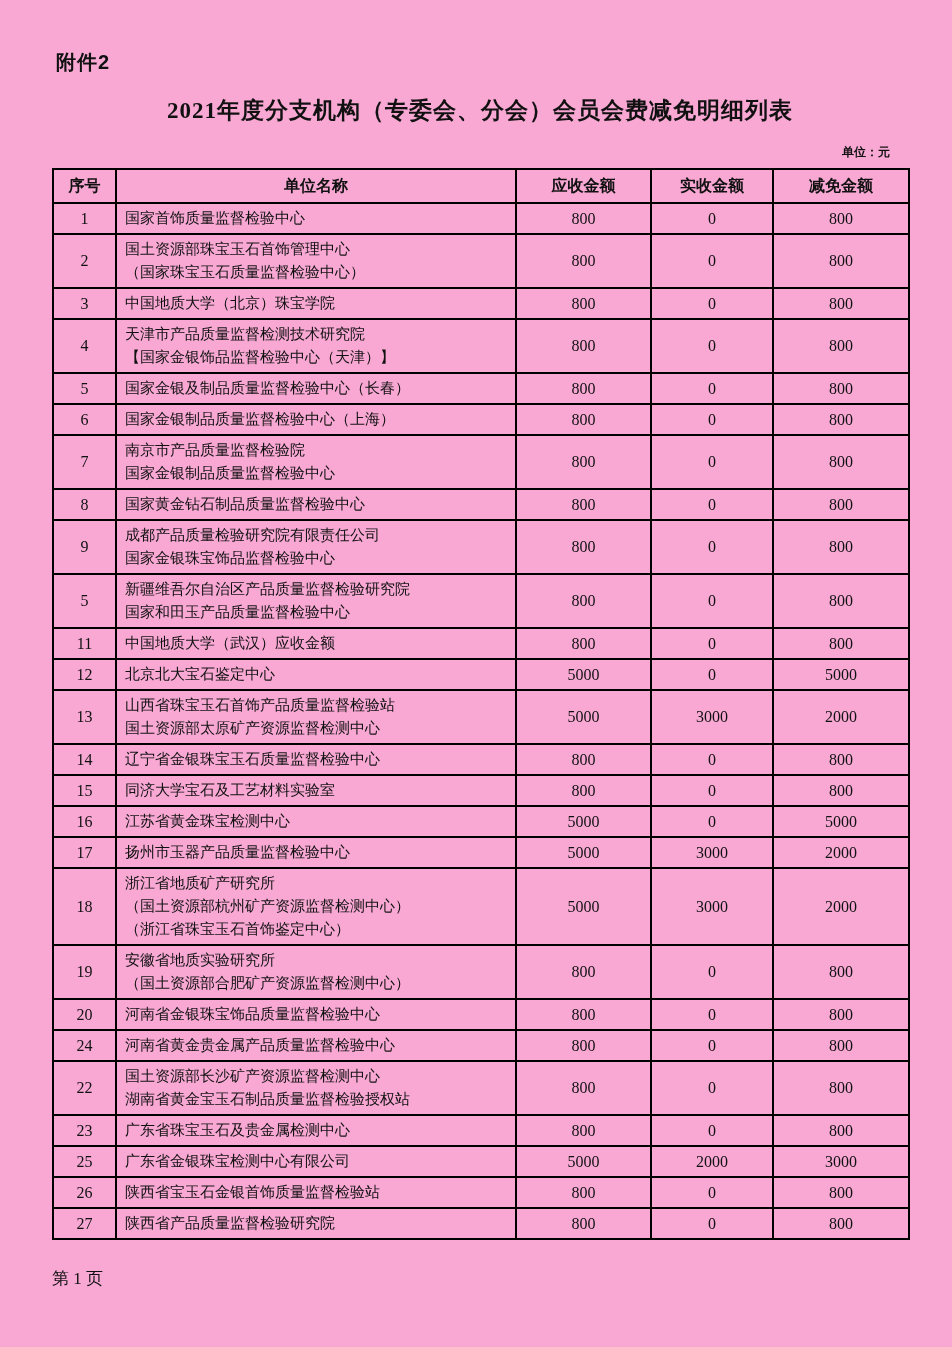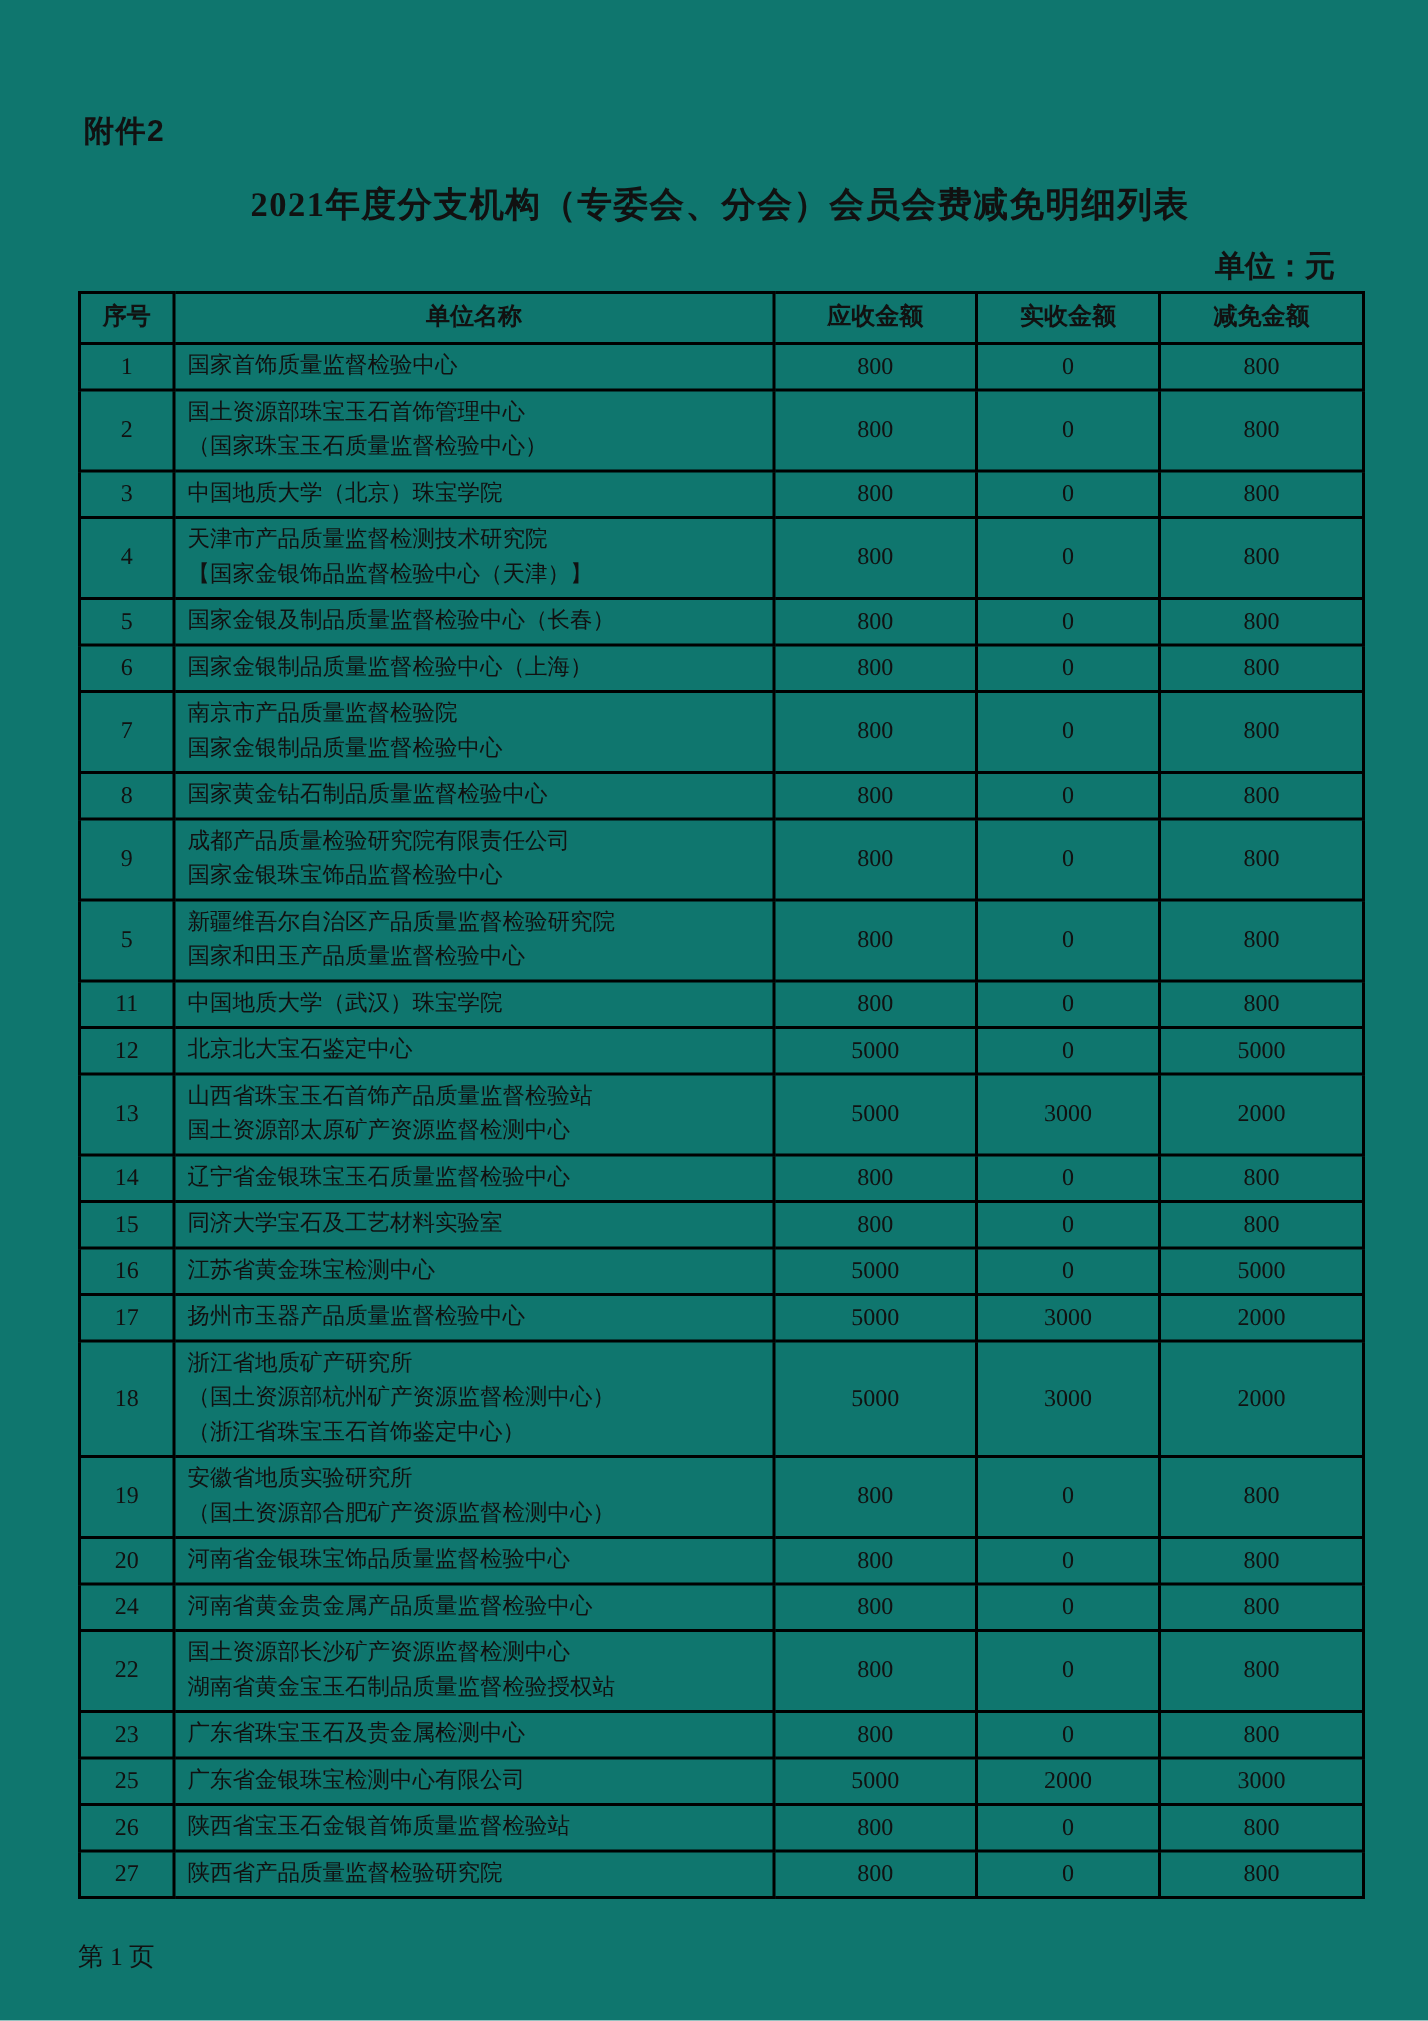--- a/index.html
+++ b/index.html
@@ -5,24 +5,24 @@
   html, body {
     margin: 0;
     padding: 0;
     background: #ffffff;
   }
   .page {
     position: relative;
     width: 952px;
     height: 1347px;
     margin: 0 auto;
-    background: #0f766e;
+    background: #f9a8d4;
     color: #111111;
     box-sizing: border-box;
-    padding: 76px 44px 0 52px;
+    padding: 50px 44px 0 52px;
     font-family: "Liberation Serif", serif;
     overflow: hidden;
   }
   .attachment-label {
     font-family: "Liberation Sans", sans-serif;
     font-weight: bold;
     font-size: 20px;
     line-height: 24px;
     margin-left: 4px;
     letter-spacing: 1px;
@@ -36,21 +36,21 @@
     line-height: 30px;
     letter-spacing: 1px;
   }
   .unit-note {
     margin-top: 16px;
     margin-bottom: 6px;
     text-align: right;
     padding-right: 18px;
     font-family: "Liberation Sans", sans-serif;
     font-weight: bold;
-    font-size: 20px;
+    font-size: 12px;
     line-height: 20px;
   }
   table.fee-table {
     width: 856px;
     border-collapse: collapse;
     table-layout: fixed;
   }
   table.fee-table th,
   table.fee-table td {
     border: 2px solid #000000;
@@ -185,21 +185,21 @@
         </tr>
         <tr>
           <td class="cell-num">5</td>
           <td class="cell-name">新疆维吾尔自治区产品质量监督检验研究院<br>国家和田玉产品质量监督检验中心</td>
           <td class="cell-num">800</td>
           <td class="cell-num">0</td>
           <td class="cell-num">800</td>
         </tr>
         <tr>
           <td class="cell-num">11</td>
-          <td class="cell-name">中国地质大学（武汉）珠宝学院</td>
+          <td class="cell-name">中国地质大学（武汉）应收金额</td>
           <td class="cell-num">800</td>
           <td class="cell-num">0</td>
           <td class="cell-num">800</td>
         </tr>
         <tr>
           <td class="cell-num">12</td>
           <td class="cell-name">北京北大宝石鉴定中心</td>
           <td class="cell-num">5000</td>
           <td class="cell-num">0</td>
           <td class="cell-num">5000</td>

